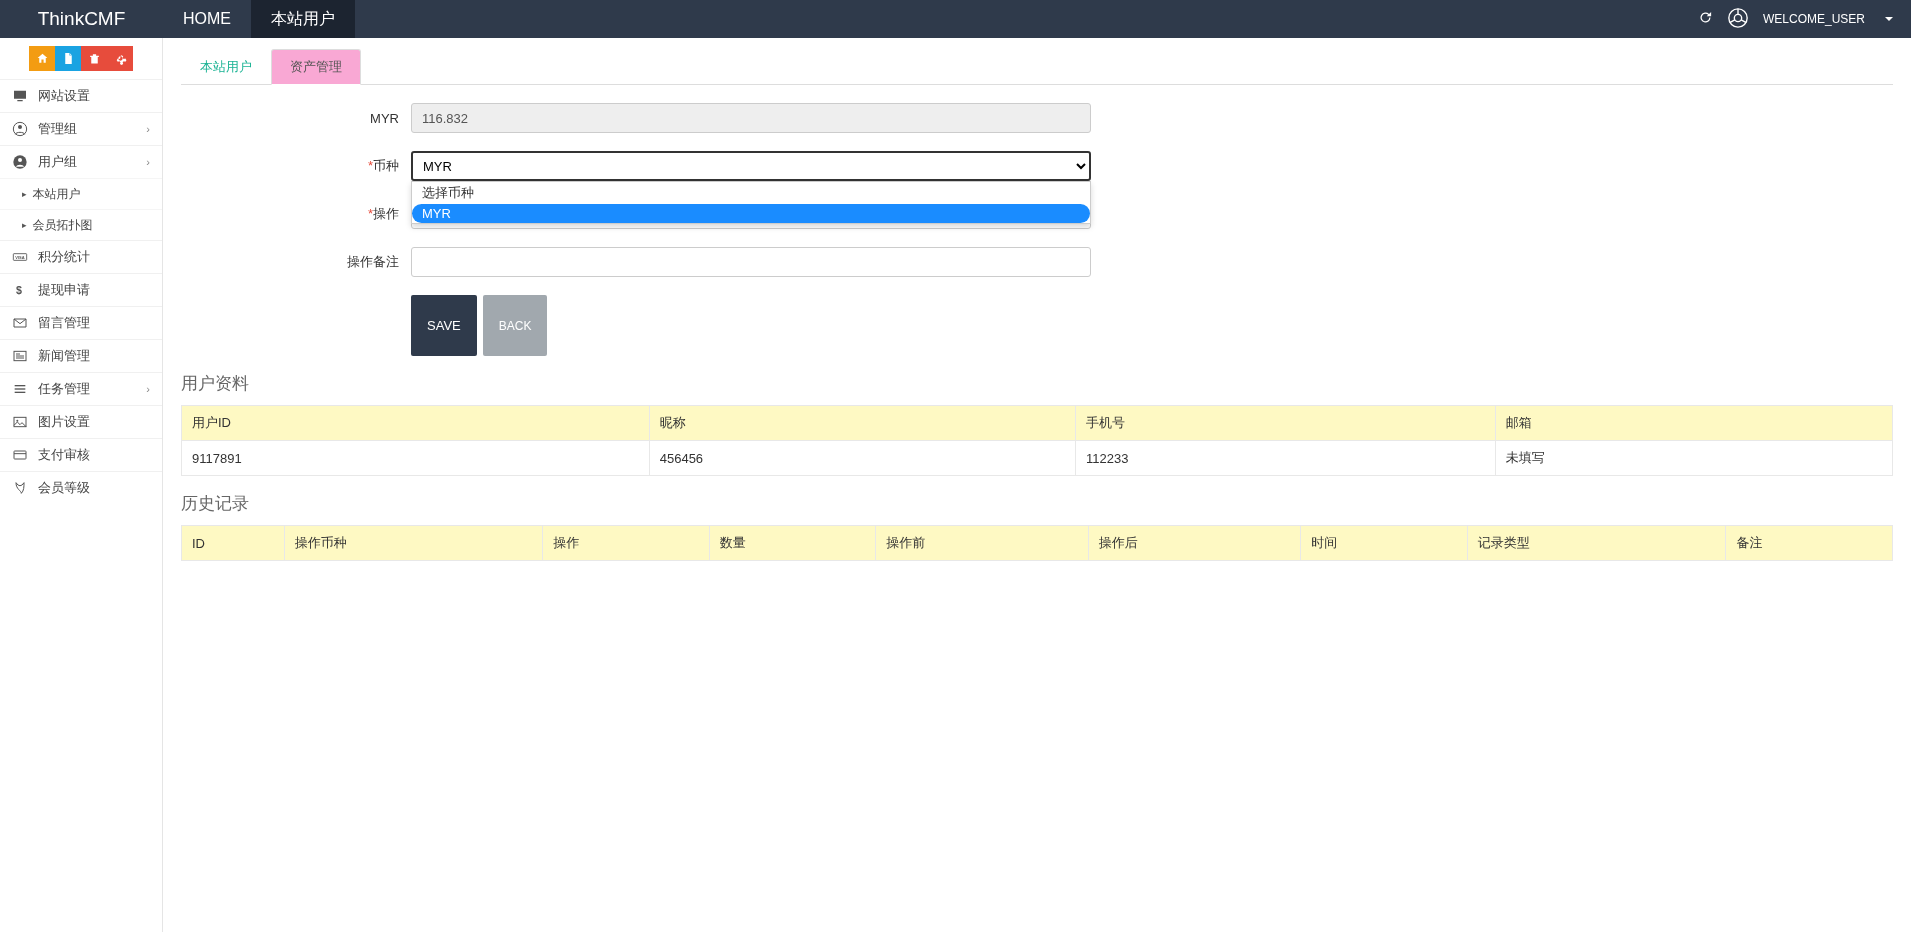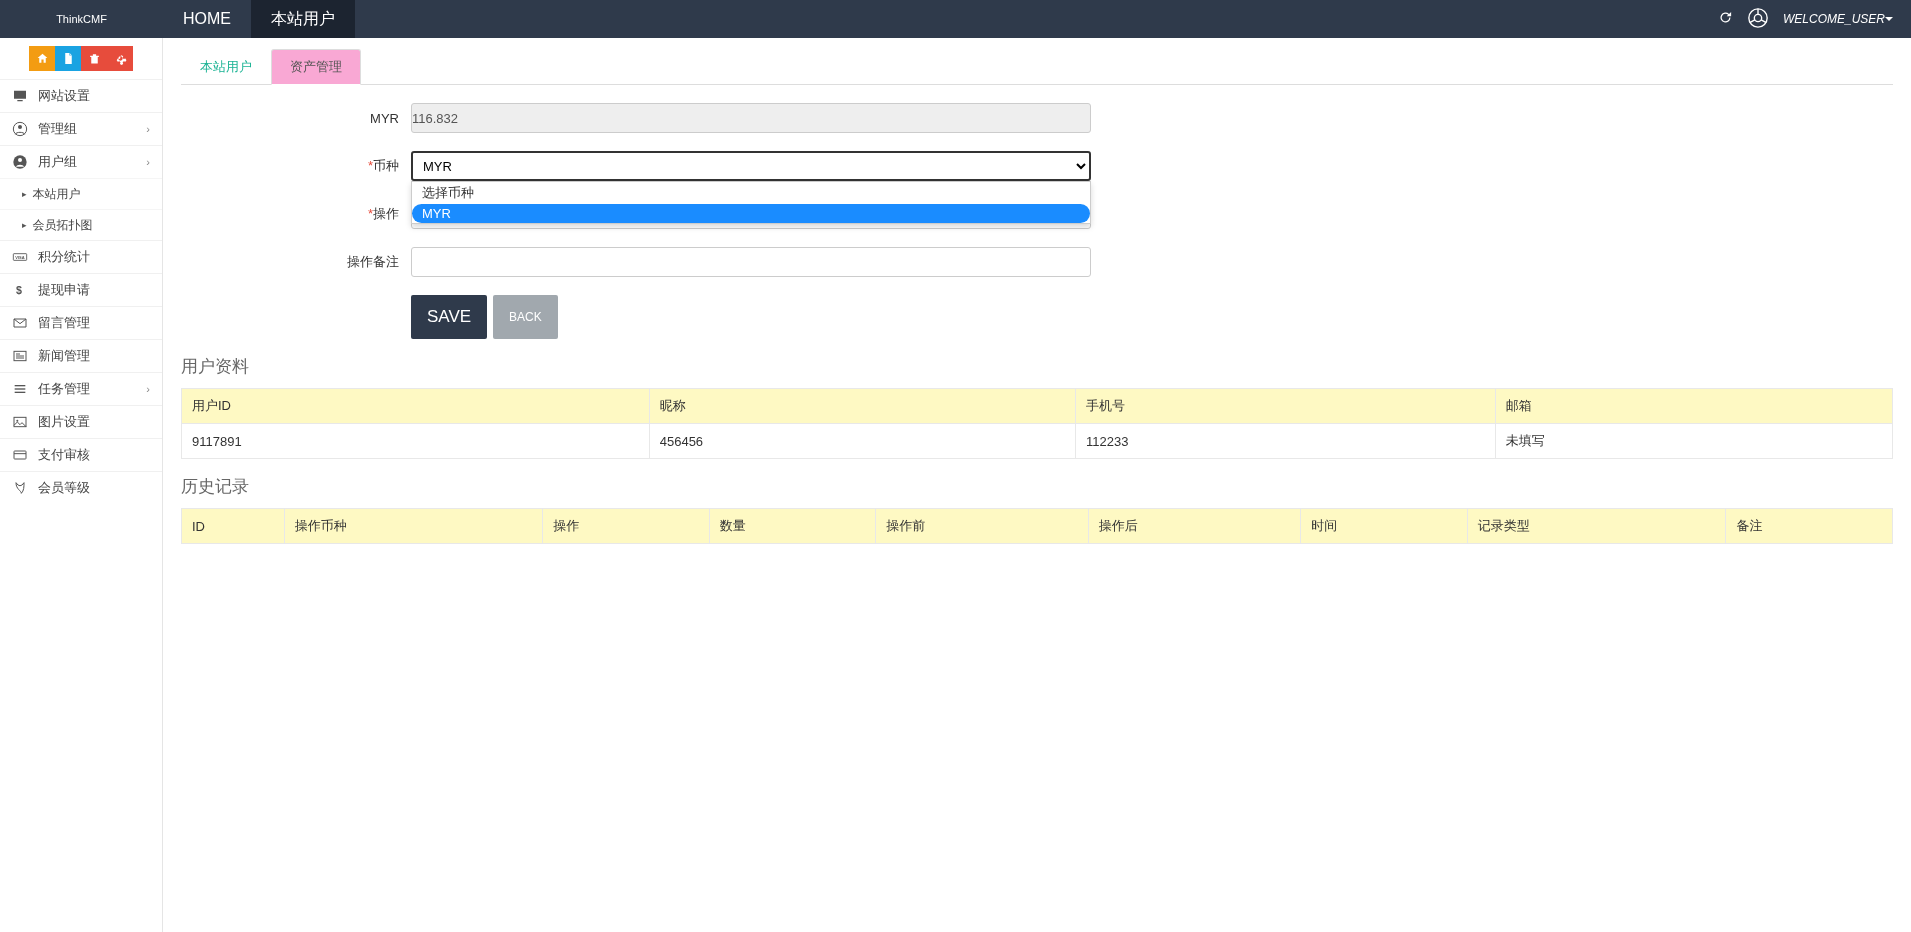--- a/index.html
+++ b/index.html
@@ -1,26 +1,26 @@
 <!DOCTYPE html>
 <html><head>
 <meta charset="utf-8">
 <style>
 * { box-sizing: border-box; margin: 0; padding: 0; }
 body { font-family: "Helvetica Neue", Arial, "Microsoft YaHei", sans-serif; font-size: 13px; color: #333; background: #fff; }
 
 
 .navbar { background: #2f3a4b; height: 38px; display: flex; align-items: stretch; color: #fff; }
-.brand { width: 163px; display:flex; align-items:center; justify-content:center; font-size: 11px; }
+.brand { width: 163px; display:flex; align-items:center; justify-content:center; font-size: 19px; }
 .navtabs { display: flex; }
 .navtabs .tab { padding: 0 20px; display:flex; align-items:center; font-size:16px; cursor:pointer; }
 .navtabs .tab.active { background: #1c2430; }
 .nav-right { margin-left:auto; display:flex; align-items:center; padding-right: 18px; gap: 14px; }
 .icon-svg { fill: #fff; }
-.user-drop { display:flex; align-items:center; gap:0; font-size:12px; cursor:pointer;font-style:italic;}
+.user-drop { display:flex; align-items:center; gap:20px; font-size:12px; cursor:pointer;}
 .caret { width:0; height:0; border-left:4px solid transparent; border-right:4px solid transparent; border-top:4px solid #fff; display:inline-block; }
 
 
 .container { display:flex; height: calc(100vh - 38px); }
 
 
 .sidebar { width: 163px; background:#fff; border-right:1px solid #e5e5e5; display:flex; flex-direction:column; }
 .sb-toolbar { padding:8px 0; display:flex; justify-content:center; gap:0; }
 .sb-toolbar .btn { width:26px; height:25px; display:flex; align-items:center; justify-content:center; cursor:pointer; }
 .btn-orange{ background:#f39c12;} .btn-blue{background:#1aa3e2;} .btn-red1{background:#e74c3c;} .btn-red3{background:#e74c3c;}
@@ -39,30 +39,30 @@
 .inner-tabs .itab { padding:8px 18px; border:1px solid transparent; cursor:pointer; font-size:13px; position:relative; top:1px;}
 .inner-tabs .itab.link { color:#1bb394; }
 .inner-tabs .itab.active { border:1px solid #ddd; border-bottom-color:#fff; background:#f9a8d4; border-radius:3px 3px 0 0; color:#555;}
 
 
 .form { position:relative; }
 .form-row { display:flex; align-items:center; margin-bottom: 18px;}
 .form-row .flabel { width:230px; text-align:right; padding-right:12px; font-size:13px; }
 .form-row .flabel .req{ color:#e74c3c;}
 .form-row .fcontrol { width: 680px; }
-.finput { width:100%; height:30px; border:1px solid #ccc; border-radius:3px; padding:0 0; font-size:13px; background:#fff; }
+.finput { width:100%; height:30px; border:1px solid #ccc; border-radius:3px; padding:0 10px; font-size:13px; background:#fff; }
 .finput.readonly { background:#eee; color:#555; }
 .fselect { width:100%; height:30px; border:2px solid #333; border-radius:3px; padding:0 6px; font-size:13px; background:#fff; appearance:auto;}
 
 .dropdown-overlay { position:absolute; left:0; top:30px; right:0; background:#fff; border:1px solid #ccc; box-shadow:0 3px 6px rgba(0,0,0,0.15); z-index:10;}
 .dropdown-overlay .opt { padding:2px 10px; font-size:13px; cursor:pointer;border-radius:11px;}
 .dropdown-overlay .opt.sel { background:#1a8cff; color:#fff;}
 
 .btns { margin-left:230px; display:flex; gap:6px;}
-.btn-save { background:#2f3a4b; color:#fff; border:none; padding:12px 16px; font-size:17px; border-radius:2px; cursor:pointer;}
+.btn-save { background:#2f3a4b; color:#fff; border:none; padding:23px 16px; font-size:13px; border-radius:2px; cursor:pointer;}
 .btn-back { background:#a1a8ae; color:#fff; border:none; padding:7px 16px; font-size:12px; border-radius:2px; cursor:pointer;}
 
 .section-title{ font-size:17px; color:#666; margin:16px 0 10px 0; font-weight:normal;}
 
 table.data { width:100%; border-collapse:collapse; font-size:13px;}
 table.data th, table.data td { border:1px solid #e8e8e8; padding:8px 10px; text-align:left; }
 table.data th { background:#fef9c3; font-weight:normal; color:#333;}
 </style>
 </head>
 <body>

